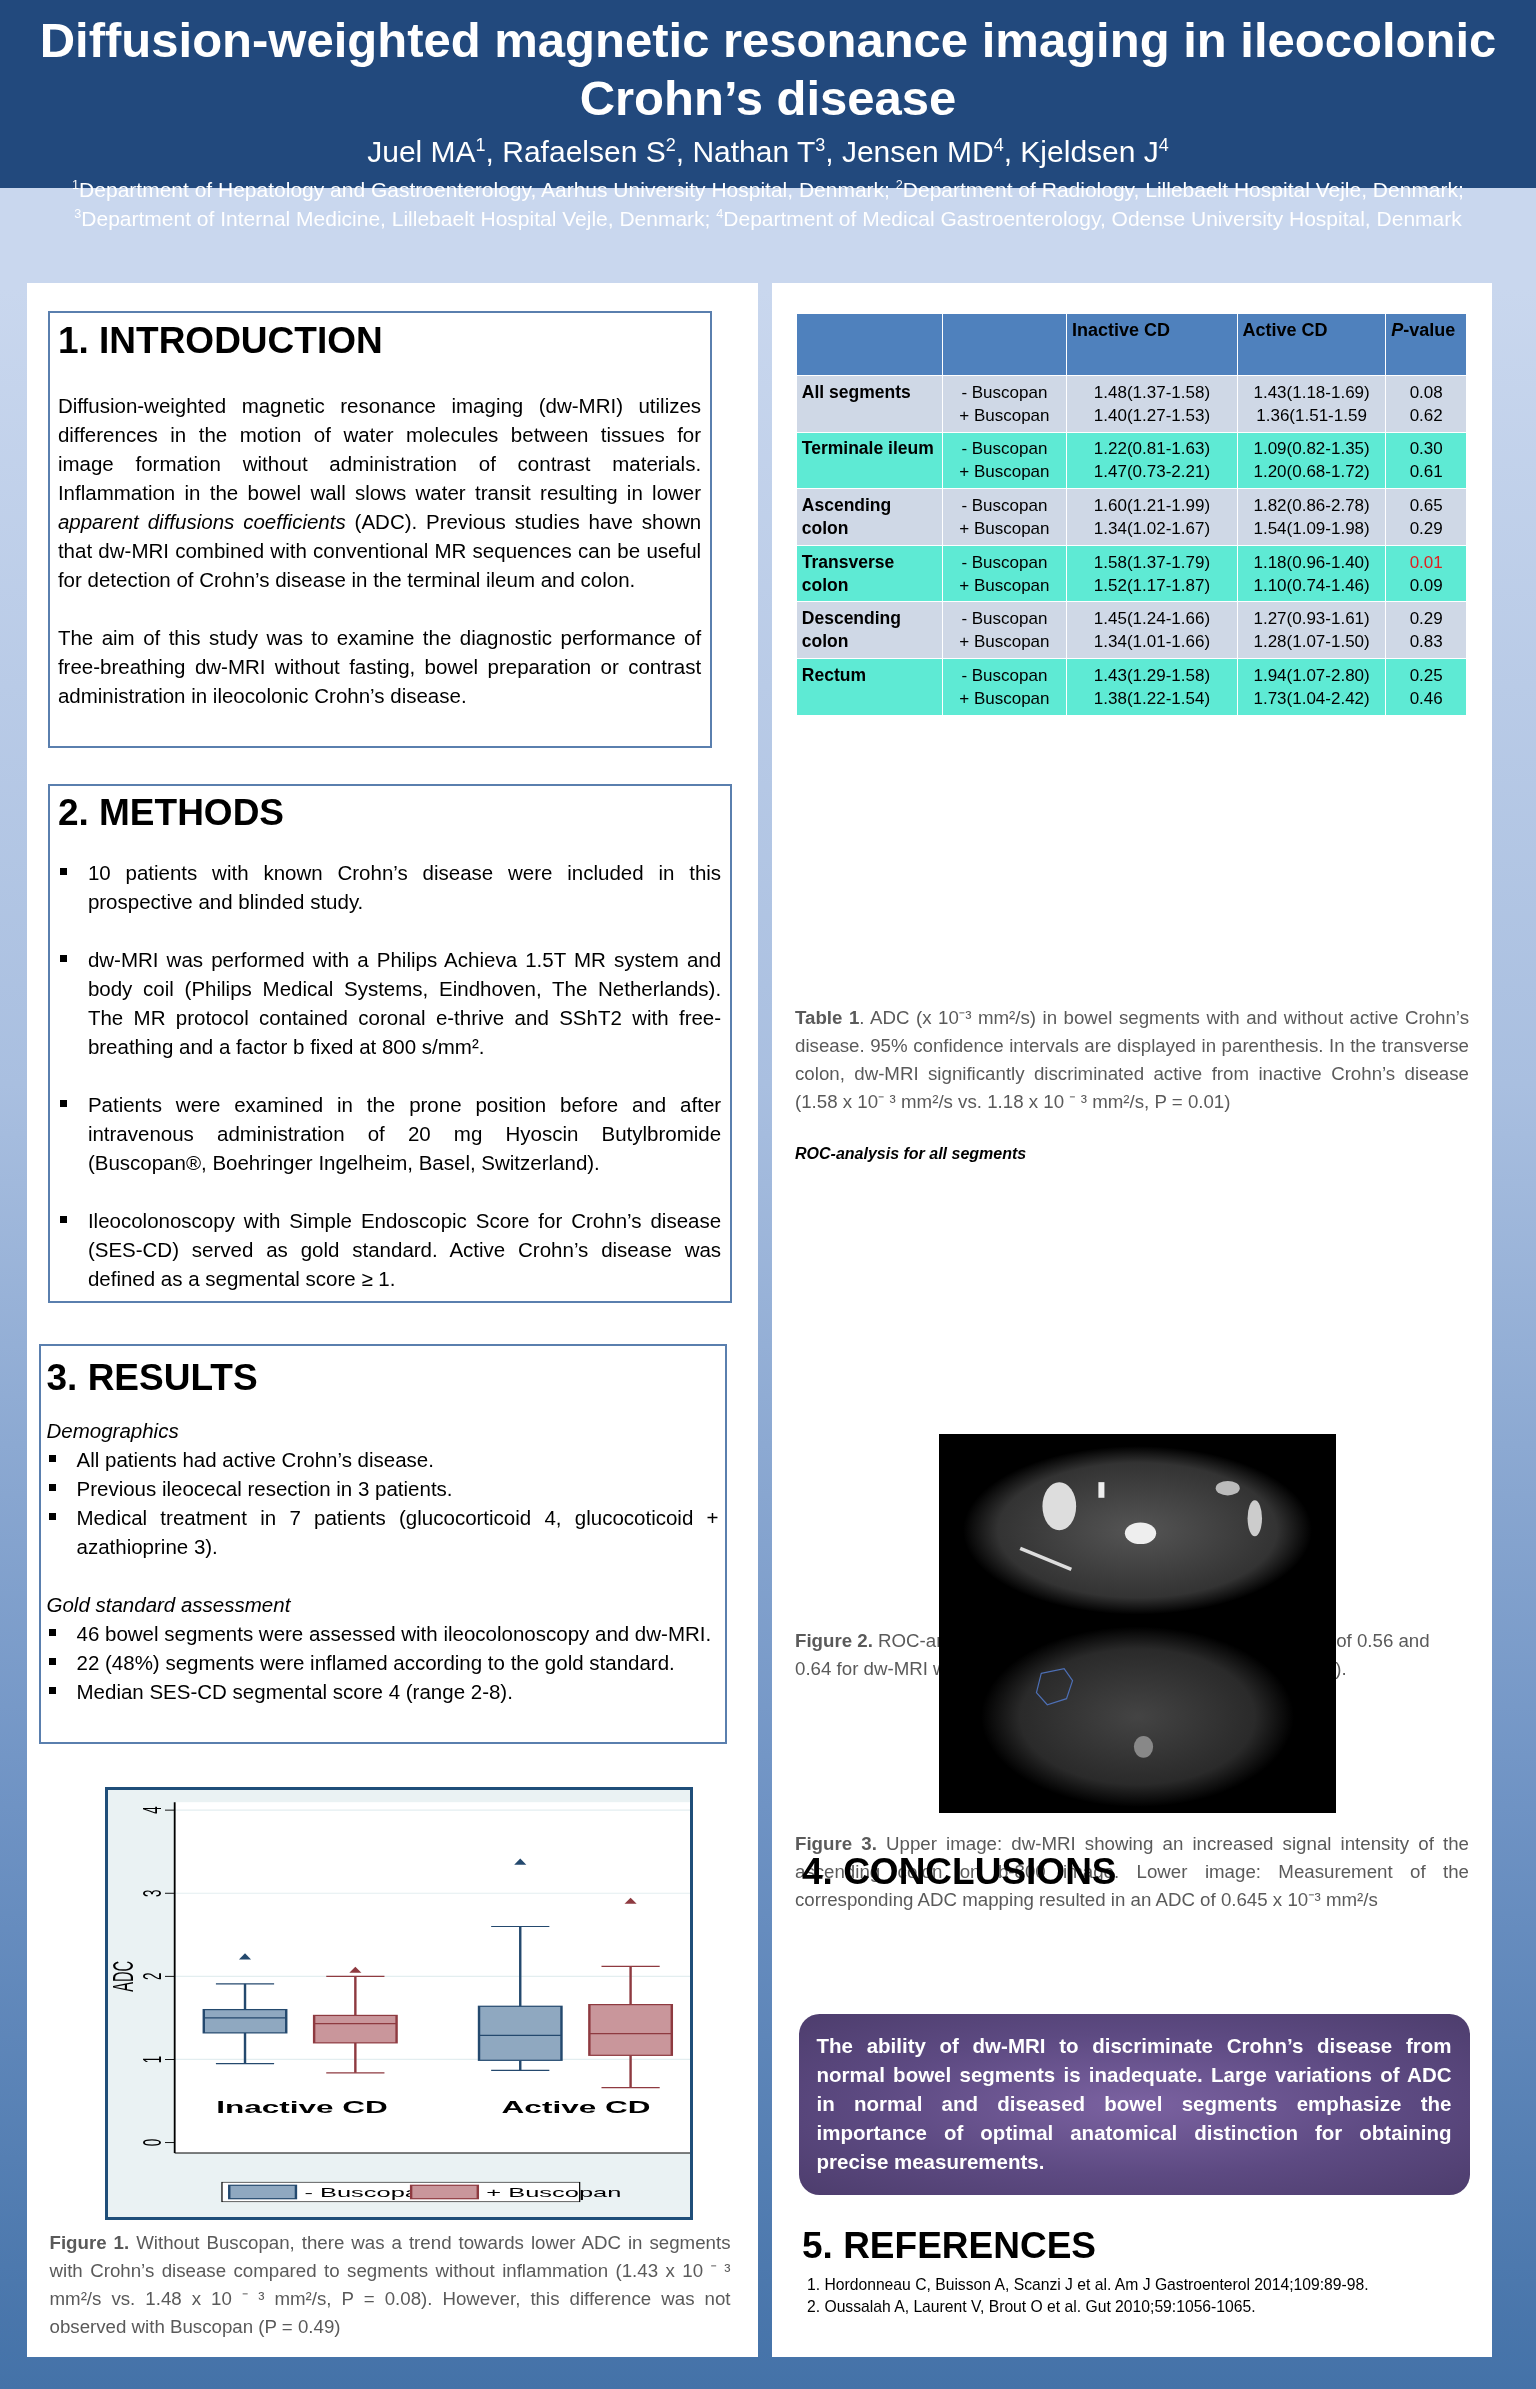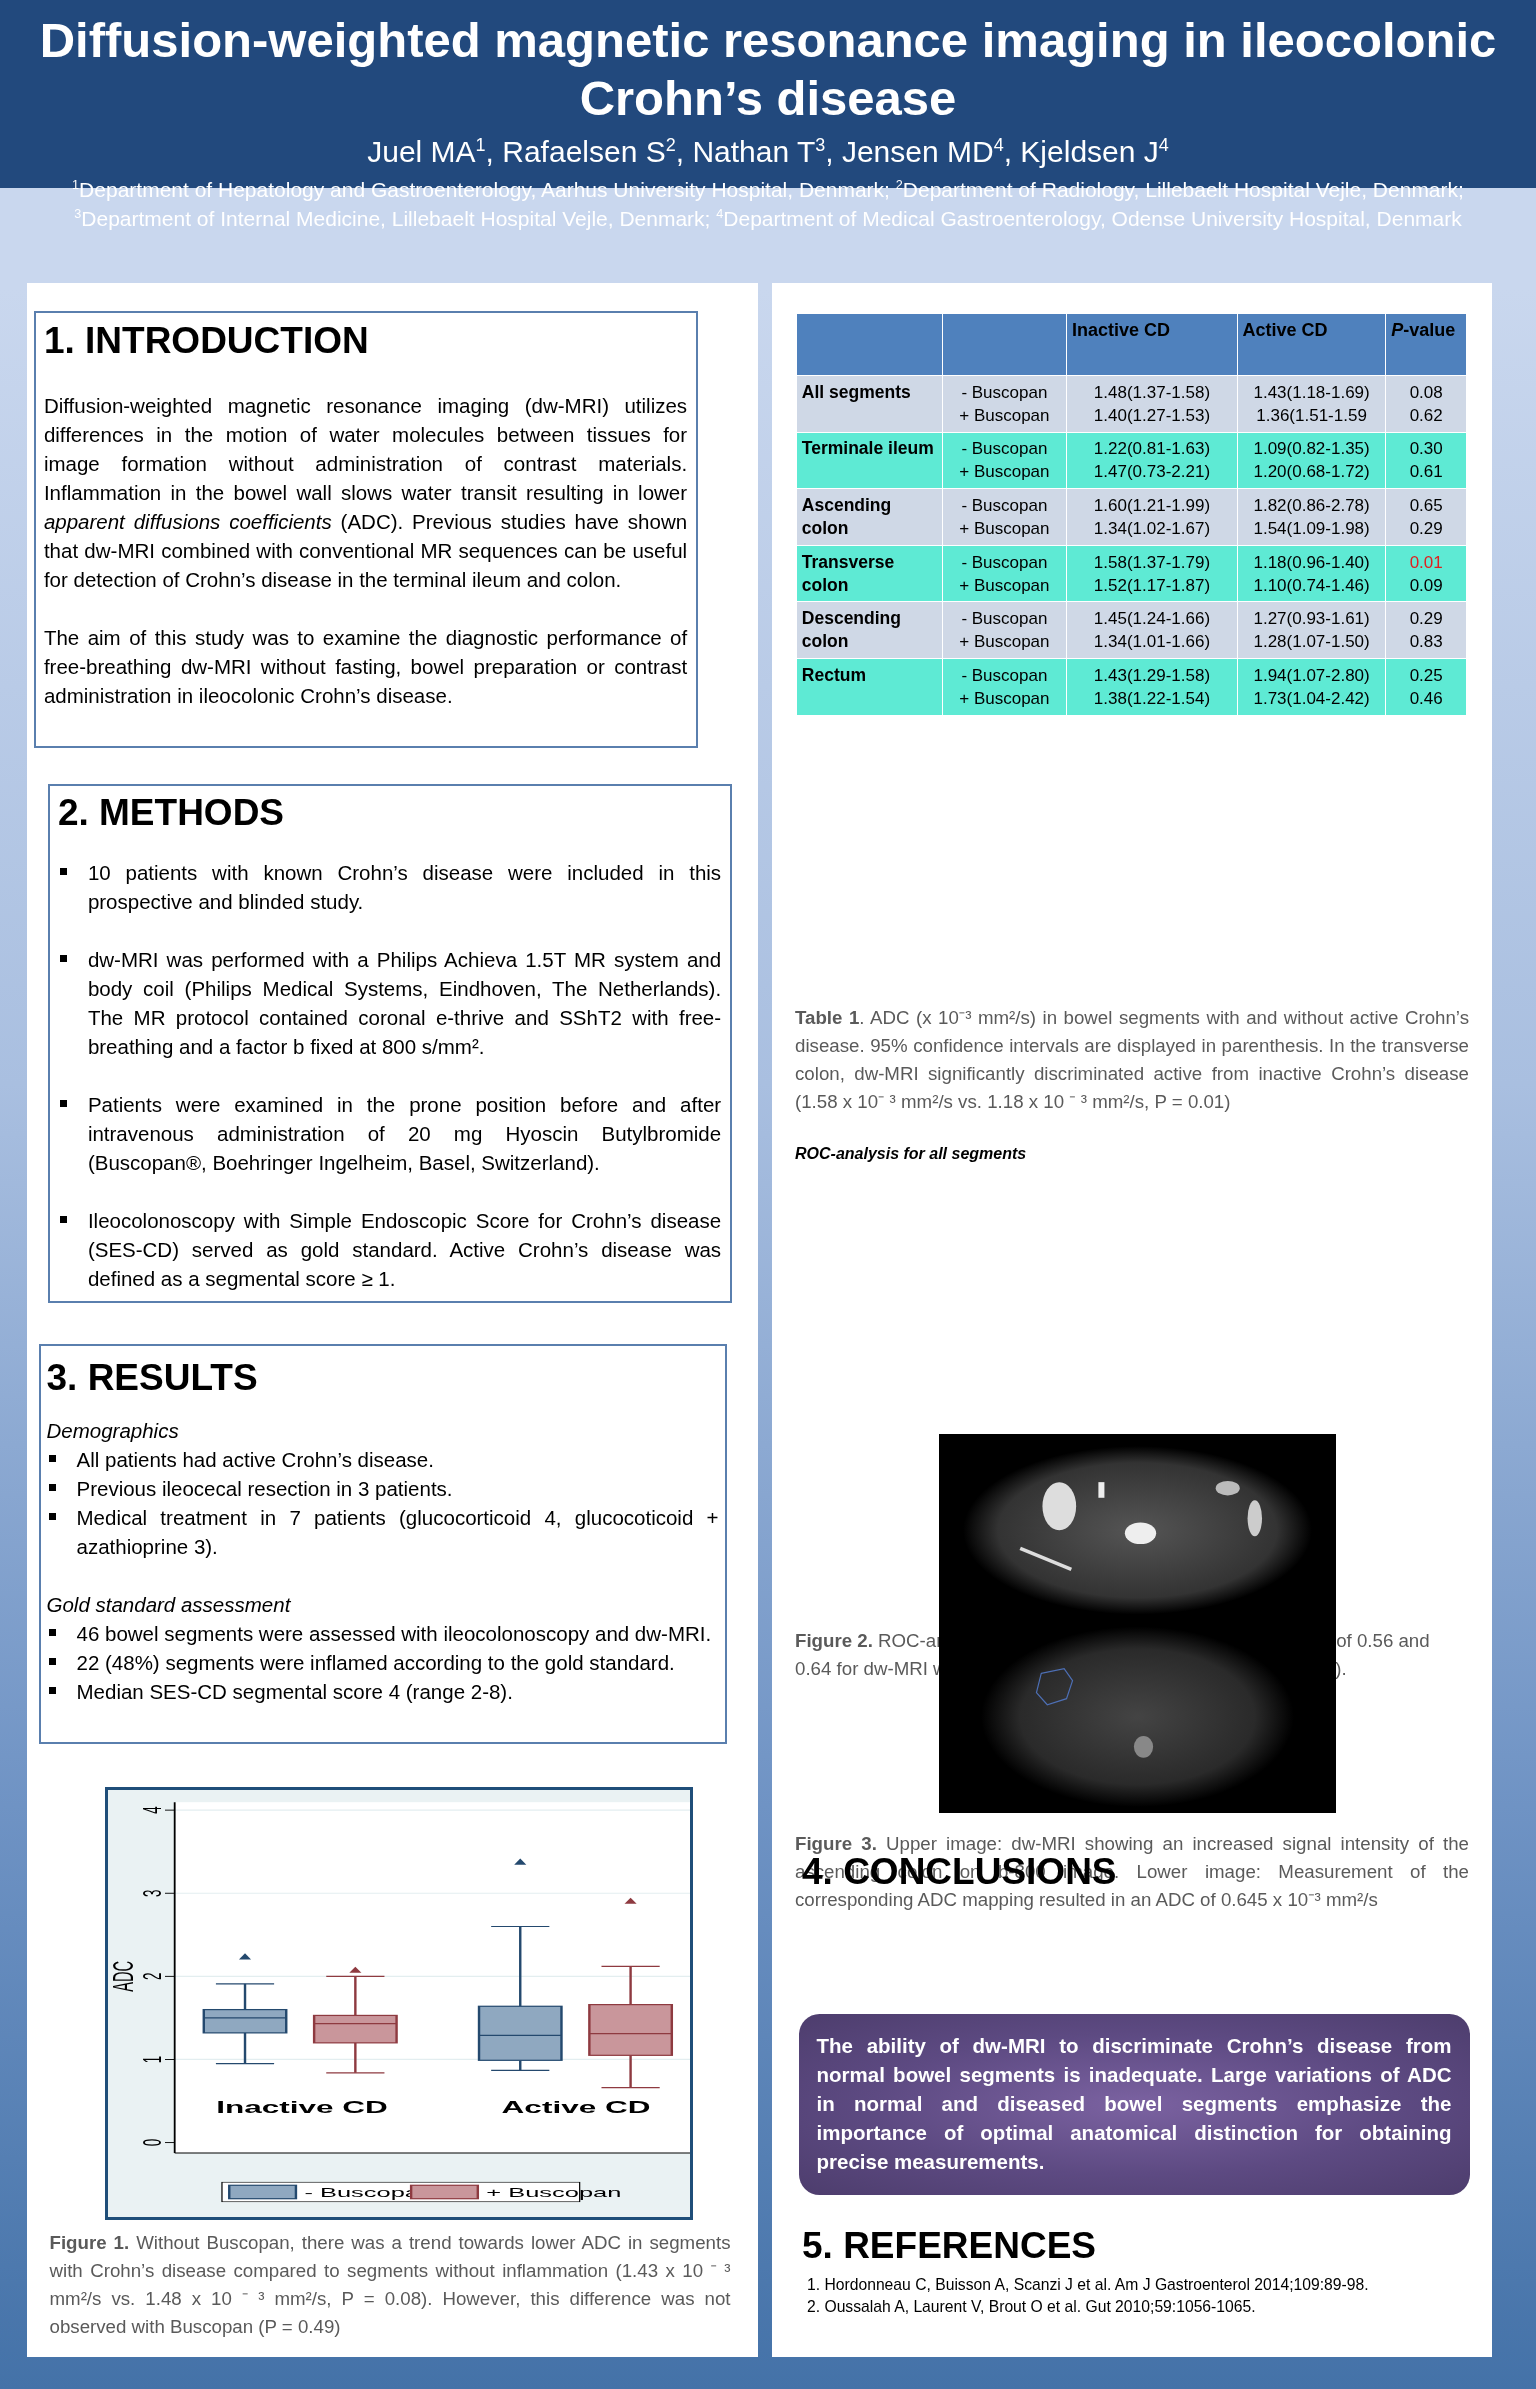--- a/index.html
+++ b/index.html
@@ -50,21 +50,21 @@
     <span><span>Kjeldsen J</span><sup>4</sup></span>
   </div>
   <div class="affil">
     <div><sup>1</sup><span>Department of Hepatology and Gastroenterology, Aarhus University Hospital, Denmark;</span> <sup>2</sup><span>Department of Radiology, Lillebaelt Hospital Vejle, Denmark;</span></div>
     <div><sup>3</sup><span>Department of Internal Medicine, Lillebaelt Hospital Vejle, Denmark;</span> <sup>4</sup><span>Department of Medical Gastroenterology, Odense University Hospital, Denmark</span></div>
   </div>
 </div>
 
 <div class="panel left">
 
-  <div class="box" style="left:7px;top:28px;width:664px;height:437px;padding:4.8px 8.4px;">
+  <div class="box" style="left:21px;top:28px;width:664px;height:437px;padding:4.8px 8.4px;">
     <h2 class="sec-title" style="margin-top:2.4px;">1. INTRODUCTION</h2>
     <p class="body-text" style="margin:29px 0 0 0;"><span>Diffusion-weighted magnetic resonance imaging (dw-MRI) utilizes differences in the motion of water molecules between tissues for image formation without administration of contrast materials. Inflammation in the bowel wall slows water transit resulting in lower </span><i>apparent diffusions coefficients</i><span> (ADC). Previous studies have shown that dw-MRI combined with conventional MR sequences can be useful for detection of Crohn’s disease in the terminal ileum and colon.</span></p>
     <p class="body-text" style="margin:29px 0 0 0;">The aim of this study was to examine the diagnostic performance of free-breathing dw-MRI without fasting, bowel preparation or contrast administration in ileocolonic Crohn’s disease.</p>
   </div>
 
   <div class="box" style="left:21px;top:501px;width:684px;height:519px;padding:4.8px 8.4px;">
     <h2 class="sec-title" style="margin-top:1.2px;">2. METHODS</h2>
     <ul class="sq" style="margin-top:24px;">
       <li style="margin-bottom:29px;">10 patients with known Crohn’s disease were included in this prospective and blinded study.</li>
       <li style="margin-bottom:29px;"><span>dw-MRI was performed with a Philips Achieva 1.5T MR system and body coil (Philips Medical Systems, Eindhoven, The Netherlands). The MR protocol contained coronal e-thrive and SShT2 with free-breathing and a factor b fixed at 800 s/mm².</span></li>

